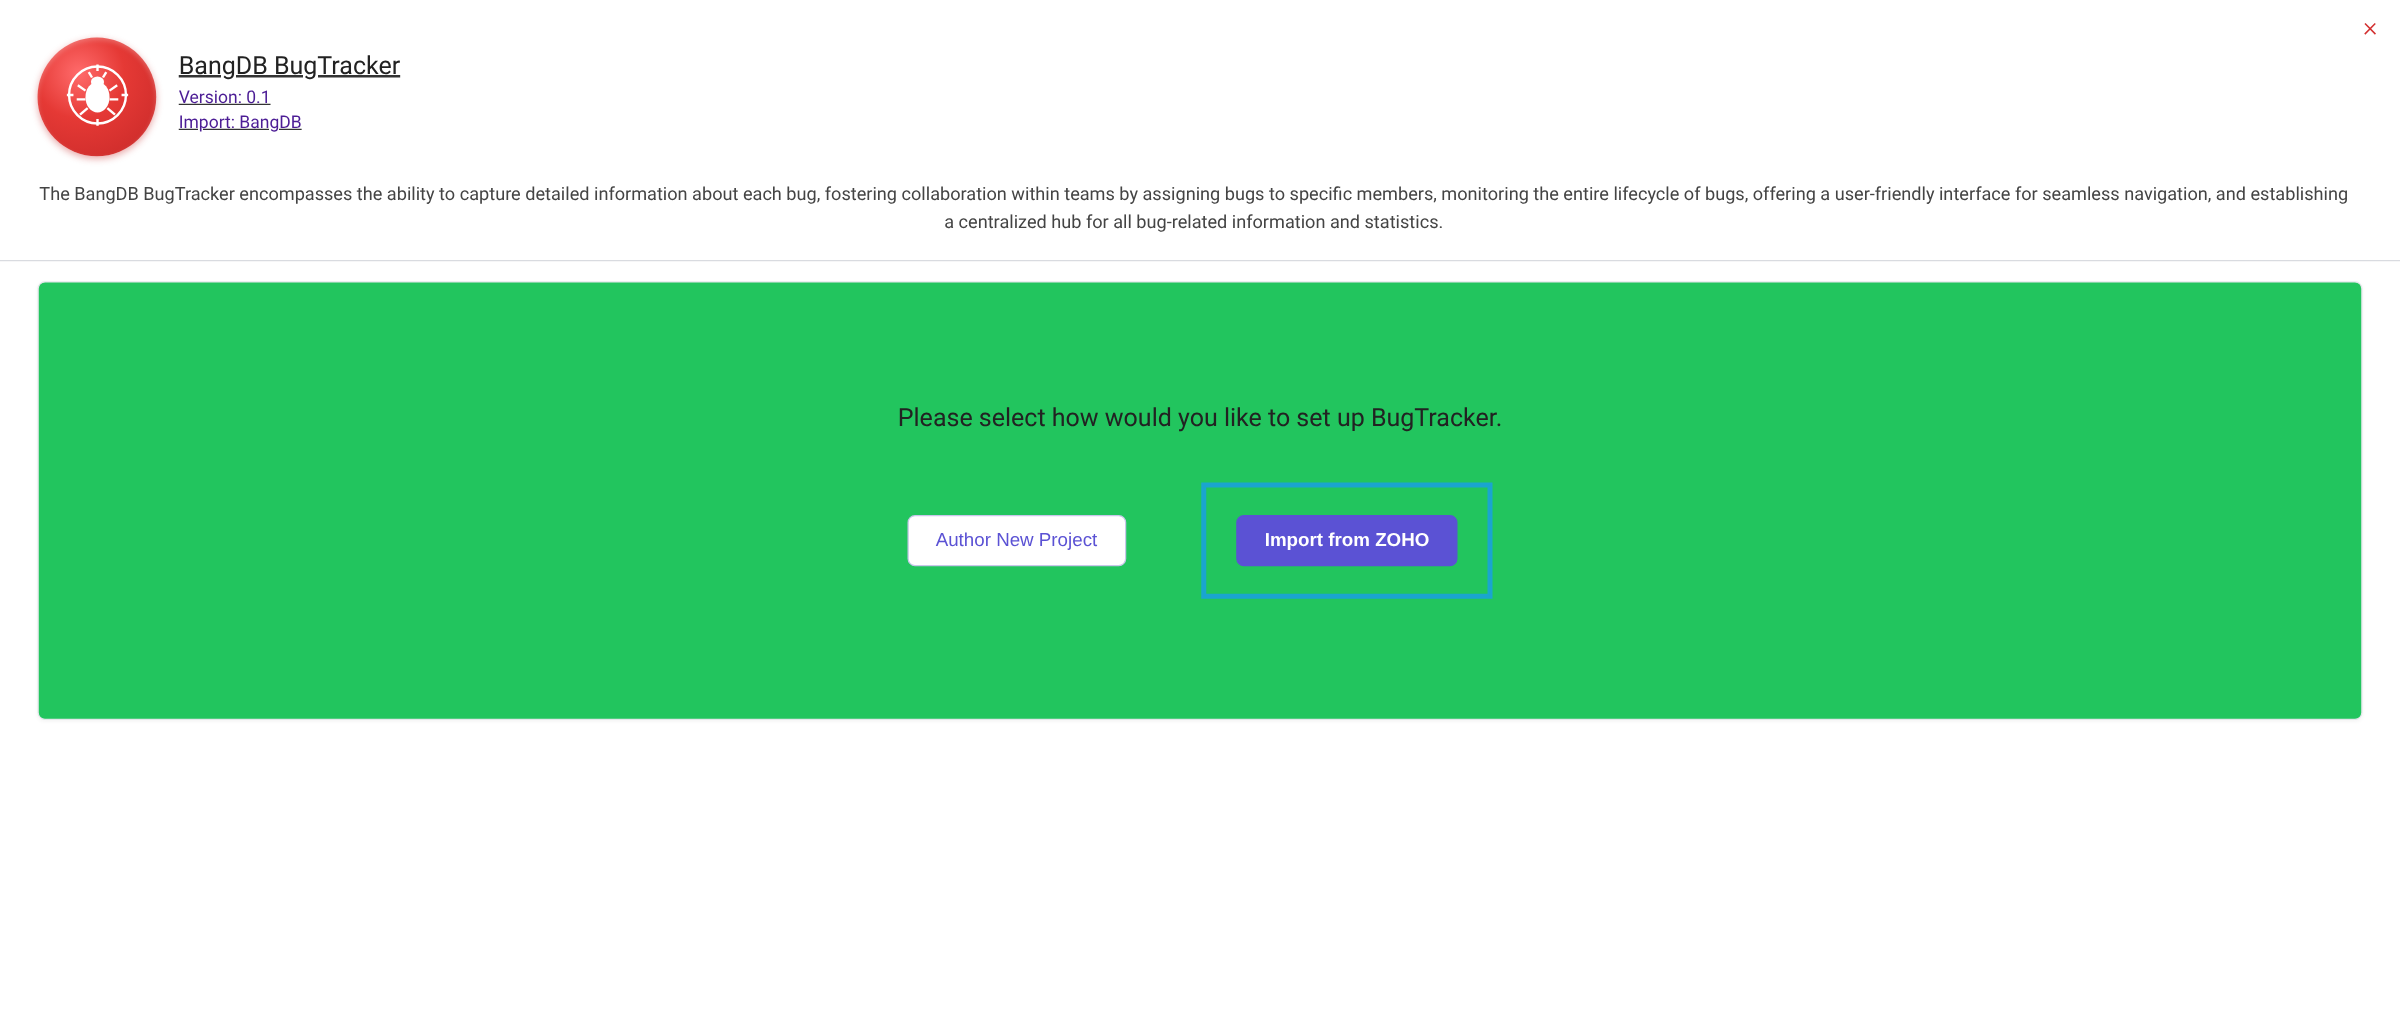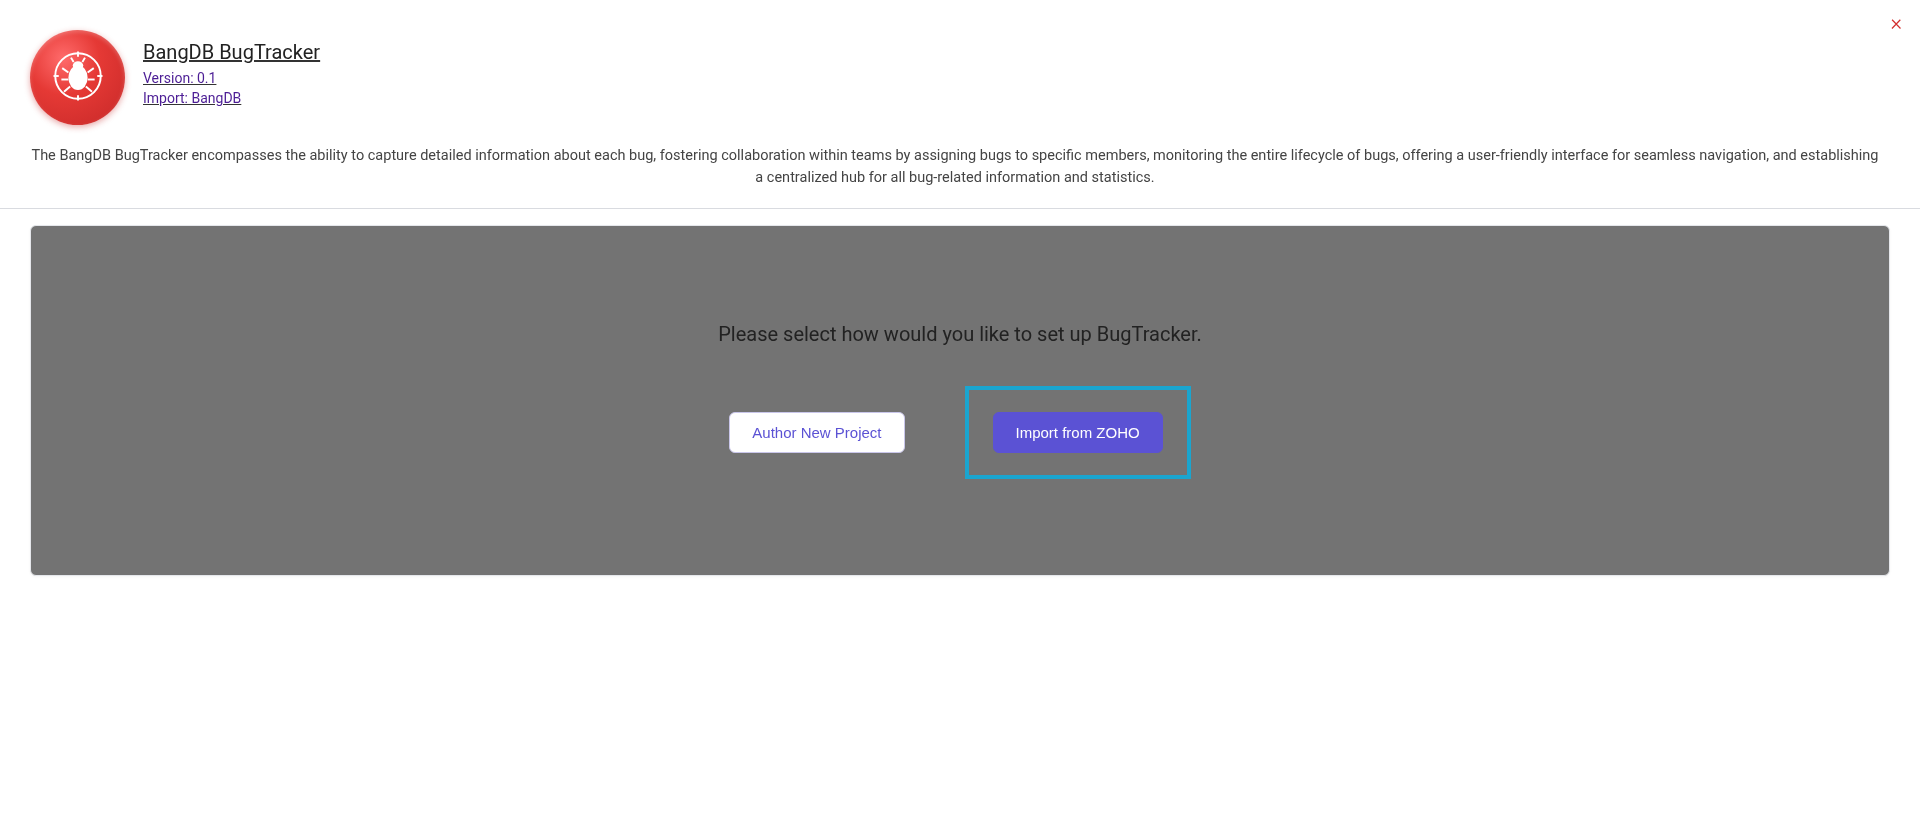--- a/index.html
+++ b/index.html
@@ -67,21 +67,21 @@
     font-size: 14.5px;
     color: #444;
     line-height: 1.55;
     border-bottom: 1px solid #d9dbe0;
     text-align: center;
   }
   .card {
     margin: 16px 30px 0 30px;
     border: 1px solid #e5e7eb;
     border-radius: 6px;
-    background: #737373;
+    background: #22c55e;
     box-shadow: 0 1px 3px rgba(0,0,0,0.04);
     padding: 96px 40px 96px 40px;
     text-align: center;
   }
   .card-prompt {
     font-size: 20px;
     color: #222;
     margin-bottom: 40px;
   }
   .button-row {
@@ -100,21 +100,21 @@
   }
   .btn-outline {
     background: #fff;
     color: #5b52d4;
     border: 1px solid #c9c6ea;
   }
   .btn-primary {
     background: #5b52d4;
     color: #fff;
     border: 1px solid #5b52d4;
-    font-weight: 400;
+    font-weight: 700;
     text-align: center;
   }
   .highlight-box {
     border: 4px solid #1aa5cf;
     padding: 22px 24px;
     display: inline-flex;
     align-items: center;
     justify-content: center;
   }
 </style>

